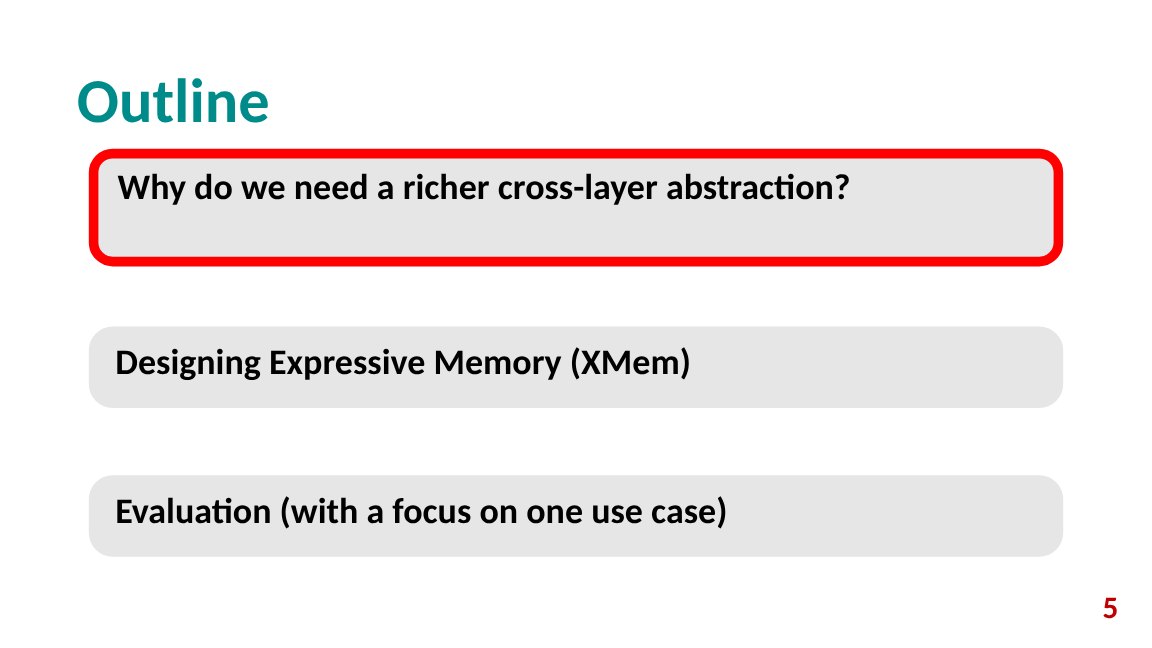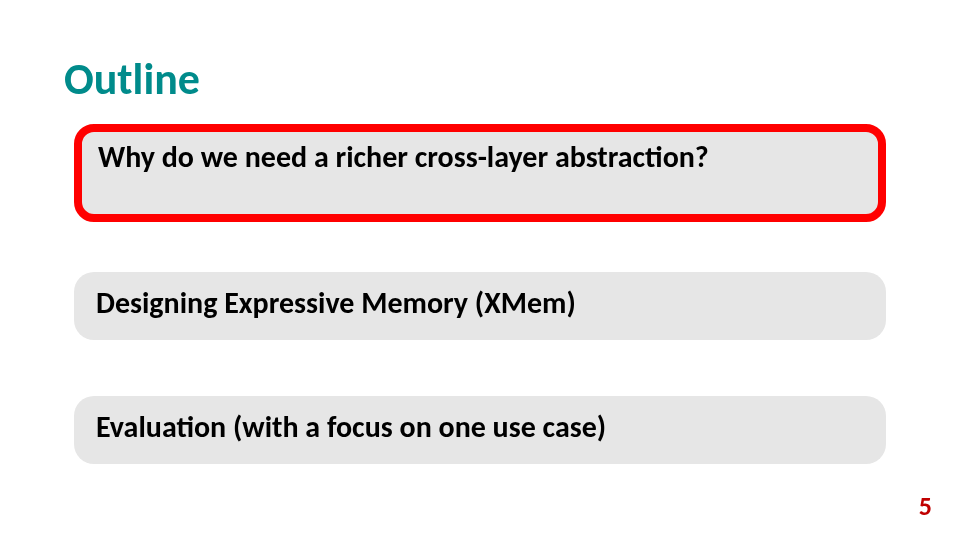--- a/index.html
+++ b/index.html
@@ -1,21 +1,21 @@
 <!DOCTYPE html>
 <html><head>
 <meta charset="utf-8">
 <style>
   * { box-sizing: border-box; margin: 0; padding: 0; }
   html, body { width: 960px; height: 540px; font-family: Calibri, "Segoe UI", Arial, sans-serif; background: #fff; }
   .slide { position: relative; width: 960px; height: 540px; }
   .title {
     position: absolute;
     left: 64px; top: 52px;
-    font-size: 44px;
+    font-size: 52px;
     font-weight: 700;
     color: #008b8b;
   }
   .box {
     position: absolute;
     left: 74px;
     width: 812px;
     background: #e6e6e6;
     border-radius: 20px;
     padding: 12px 22px 14px 22px;

